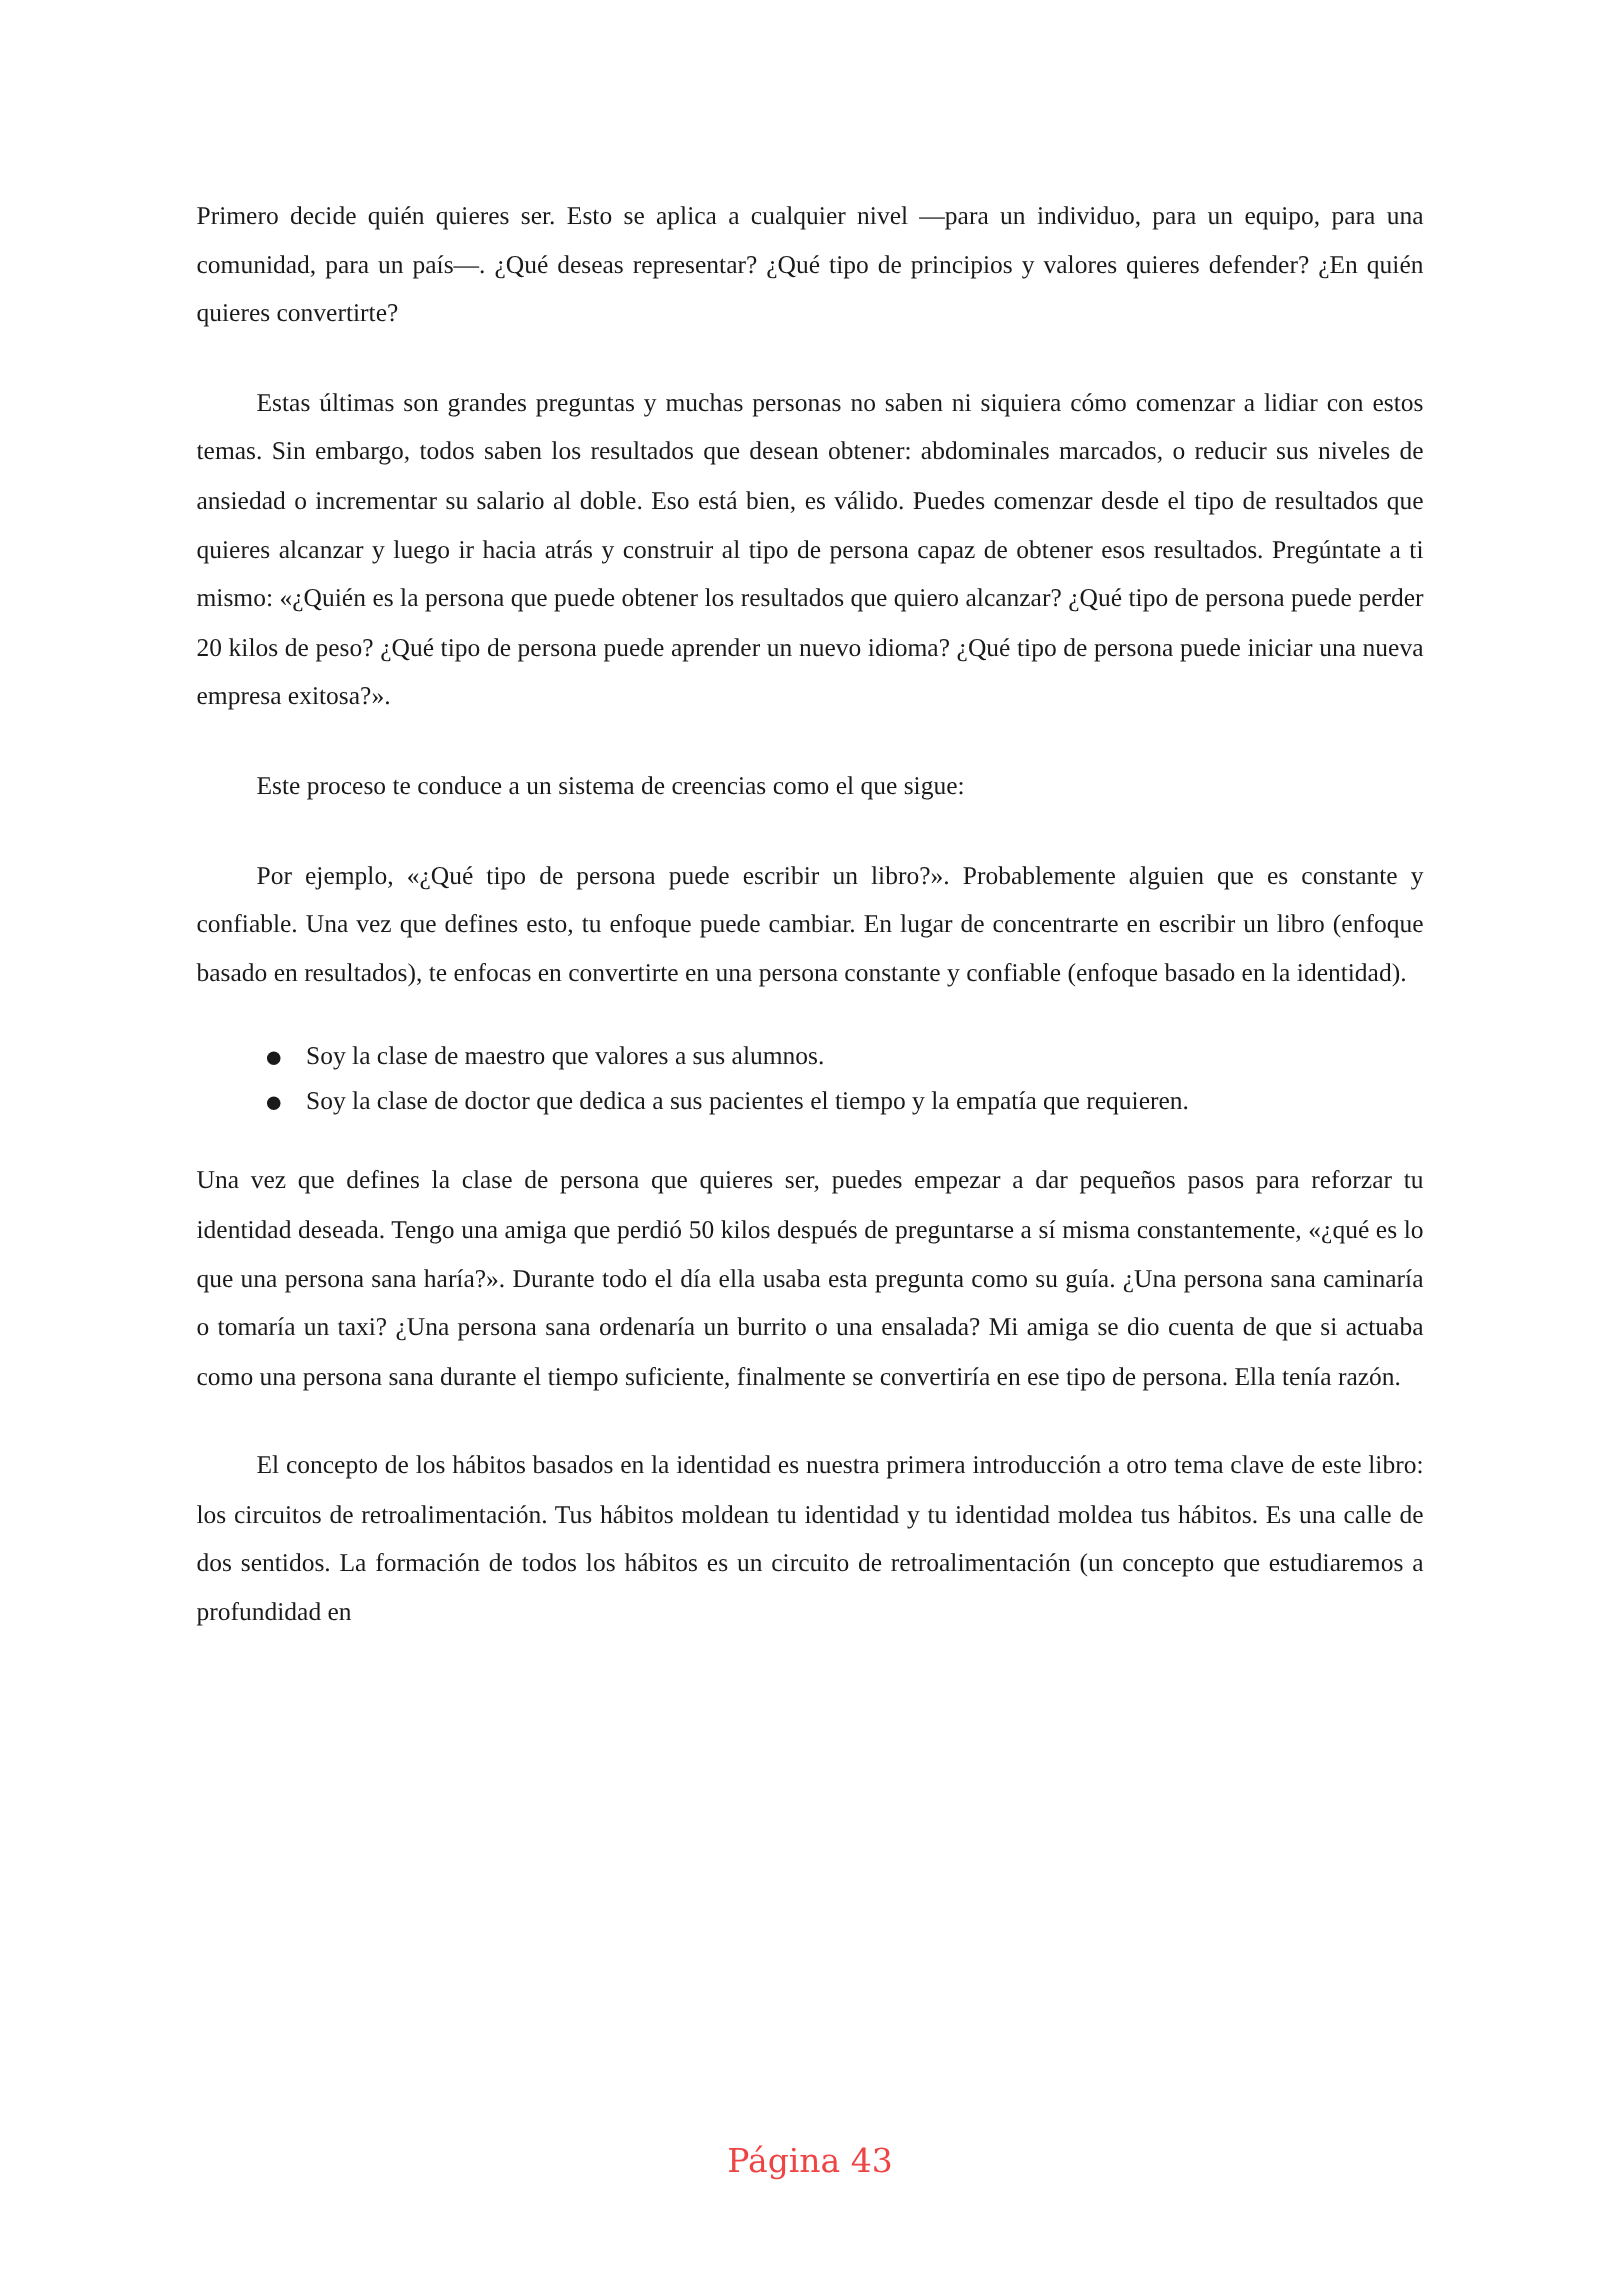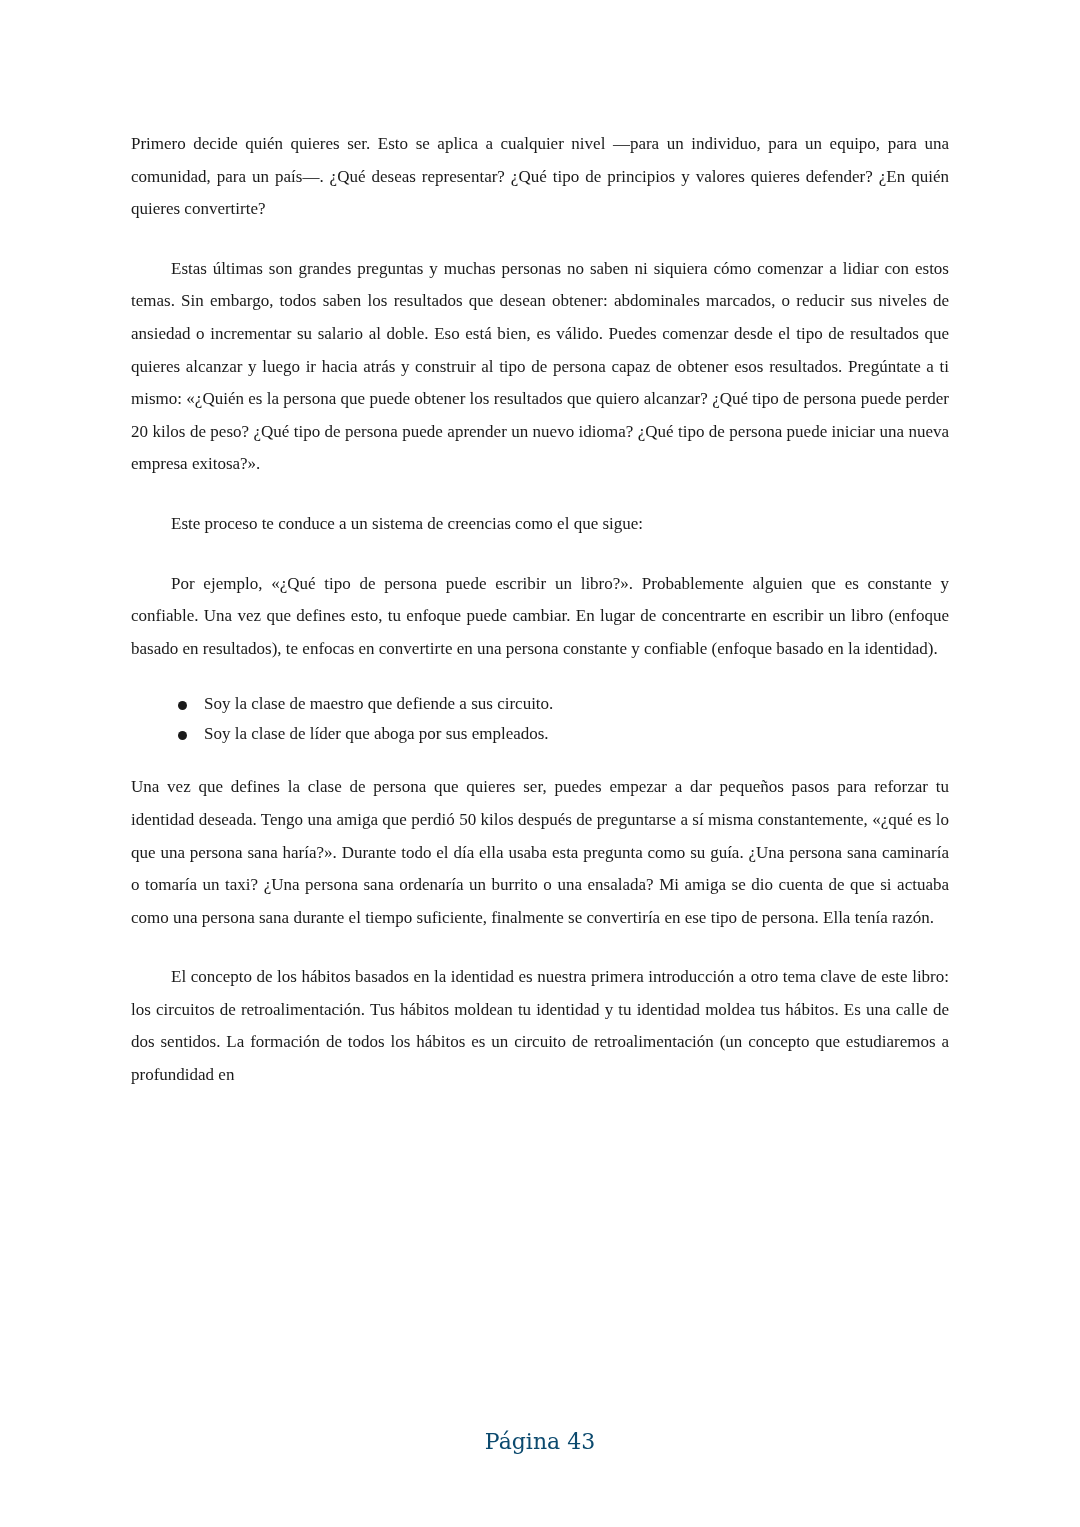--- a/index.html
+++ b/index.html
@@ -52,40 +52,40 @@
     }
     .page-footer {
       position: absolute;
       left: 0;
       width: 1080px;
       top: 1426px;
       text-align: center;
       font-family: "DejaVu Serif", serif;
       font-size: 22px;
       line-height: 32px;
-      color: #0c4a6e;
+      color: #ef4444;
     }
   </style>
 </head>
 <body>
 
 <div class="page-body">
   <p class="para">Primero decide quién quieres ser. Esto se aplica a cualquier nivel —para un individuo, para un equipo, para una comunidad, para un país—. ¿Qué deseas representar? ¿Qué tipo de principios y valores quieres defender? ¿En quién quieres convertirte?</p>
   <p class="para indent">Estas últimas son grandes preguntas y muchas personas no saben ni siquiera cómo comenzar a lidiar con estos temas. Sin embargo, todos saben los resultados que desean obtener: abdominales marcados, o reducir sus niveles de ansiedad o incrementar su salario al doble. Eso está bien, es válido. Puedes comenzar desde el tipo de resultados que quieres alcanzar y luego ir hacia atrás y construir al tipo de persona capaz de obtener esos resultados. Pregúntate a ti mismo: «¿Quién es la persona que puede obtener los resultados que quiero alcanzar? ¿Qué tipo de persona puede perder 20 kilos de peso? ¿Qué tipo de persona puede aprender un nuevo idioma? ¿Qué tipo de persona puede iniciar una nueva empresa exitosa?».</p>
   <p class="para indent">Este proceso te conduce a un sistema de creencias como el que sigue:</p>
   <p class="para indent">Por ejemplo, «¿Qué tipo de persona puede escribir un libro?». Probablemente alguien que es constante y confiable. Una vez que defines esto, tu enfoque puede cambiar. En lugar de concentrarte en escribir un libro (enfoque basado en resultados), te enfocas en convertirte en una persona constante y confiable (enfoque basado en la identidad).</p>
 
   <ul class="bullet-list">
     <li>
       <span class="bullet-dot"></span>
-      <span>Soy la clase de maestro que defiende a sus circuito.</span>
+      <span>Soy la clase de maestro que valores a sus alumnos.</span>
     </li>
     <li>
       <span class="bullet-dot"></span>
-      <span>Soy la clase de líder que aboga por sus empleados.</span>
+      <span>Soy la clase de doctor que dedica a sus pacientes el tiempo y la empatía que requieren.</span>
     </li>
   </ul>
 
   <p class="para">Una vez que defines la clase de persona que quieres ser, puedes empezar a dar pequeños pasos para reforzar tu identidad deseada. Tengo una amiga que perdió 50 kilos después de preguntarse a sí misma constantemente, «¿qué es lo que una persona sana haría?». Durante todo el día ella usaba esta pregunta como su guía. ¿Una persona sana caminaría o tomaría un taxi? ¿Una persona sana ordenaría un burrito o una ensalada? Mi amiga se dio cuenta de que si actuaba como una persona sana durante el tiempo suficiente, finalmente se convertiría en ese tipo de persona. Ella tenía razón.</p>
   <p class="para indent">El concepto de los hábitos basados en la identidad es nuestra primera introducción a otro tema clave de este libro: los circuitos de retroalimentación. Tus hábitos moldean tu identidad y tu identidad moldea tus hábitos. Es una calle de dos sentidos. La formación de todos los hábitos es un circuito de retroalimentación (un concepto que estudiaremos a profundidad en</p>
 </div>
 
 <div class="page-footer">Página 43</div>
 
 </body></html>

